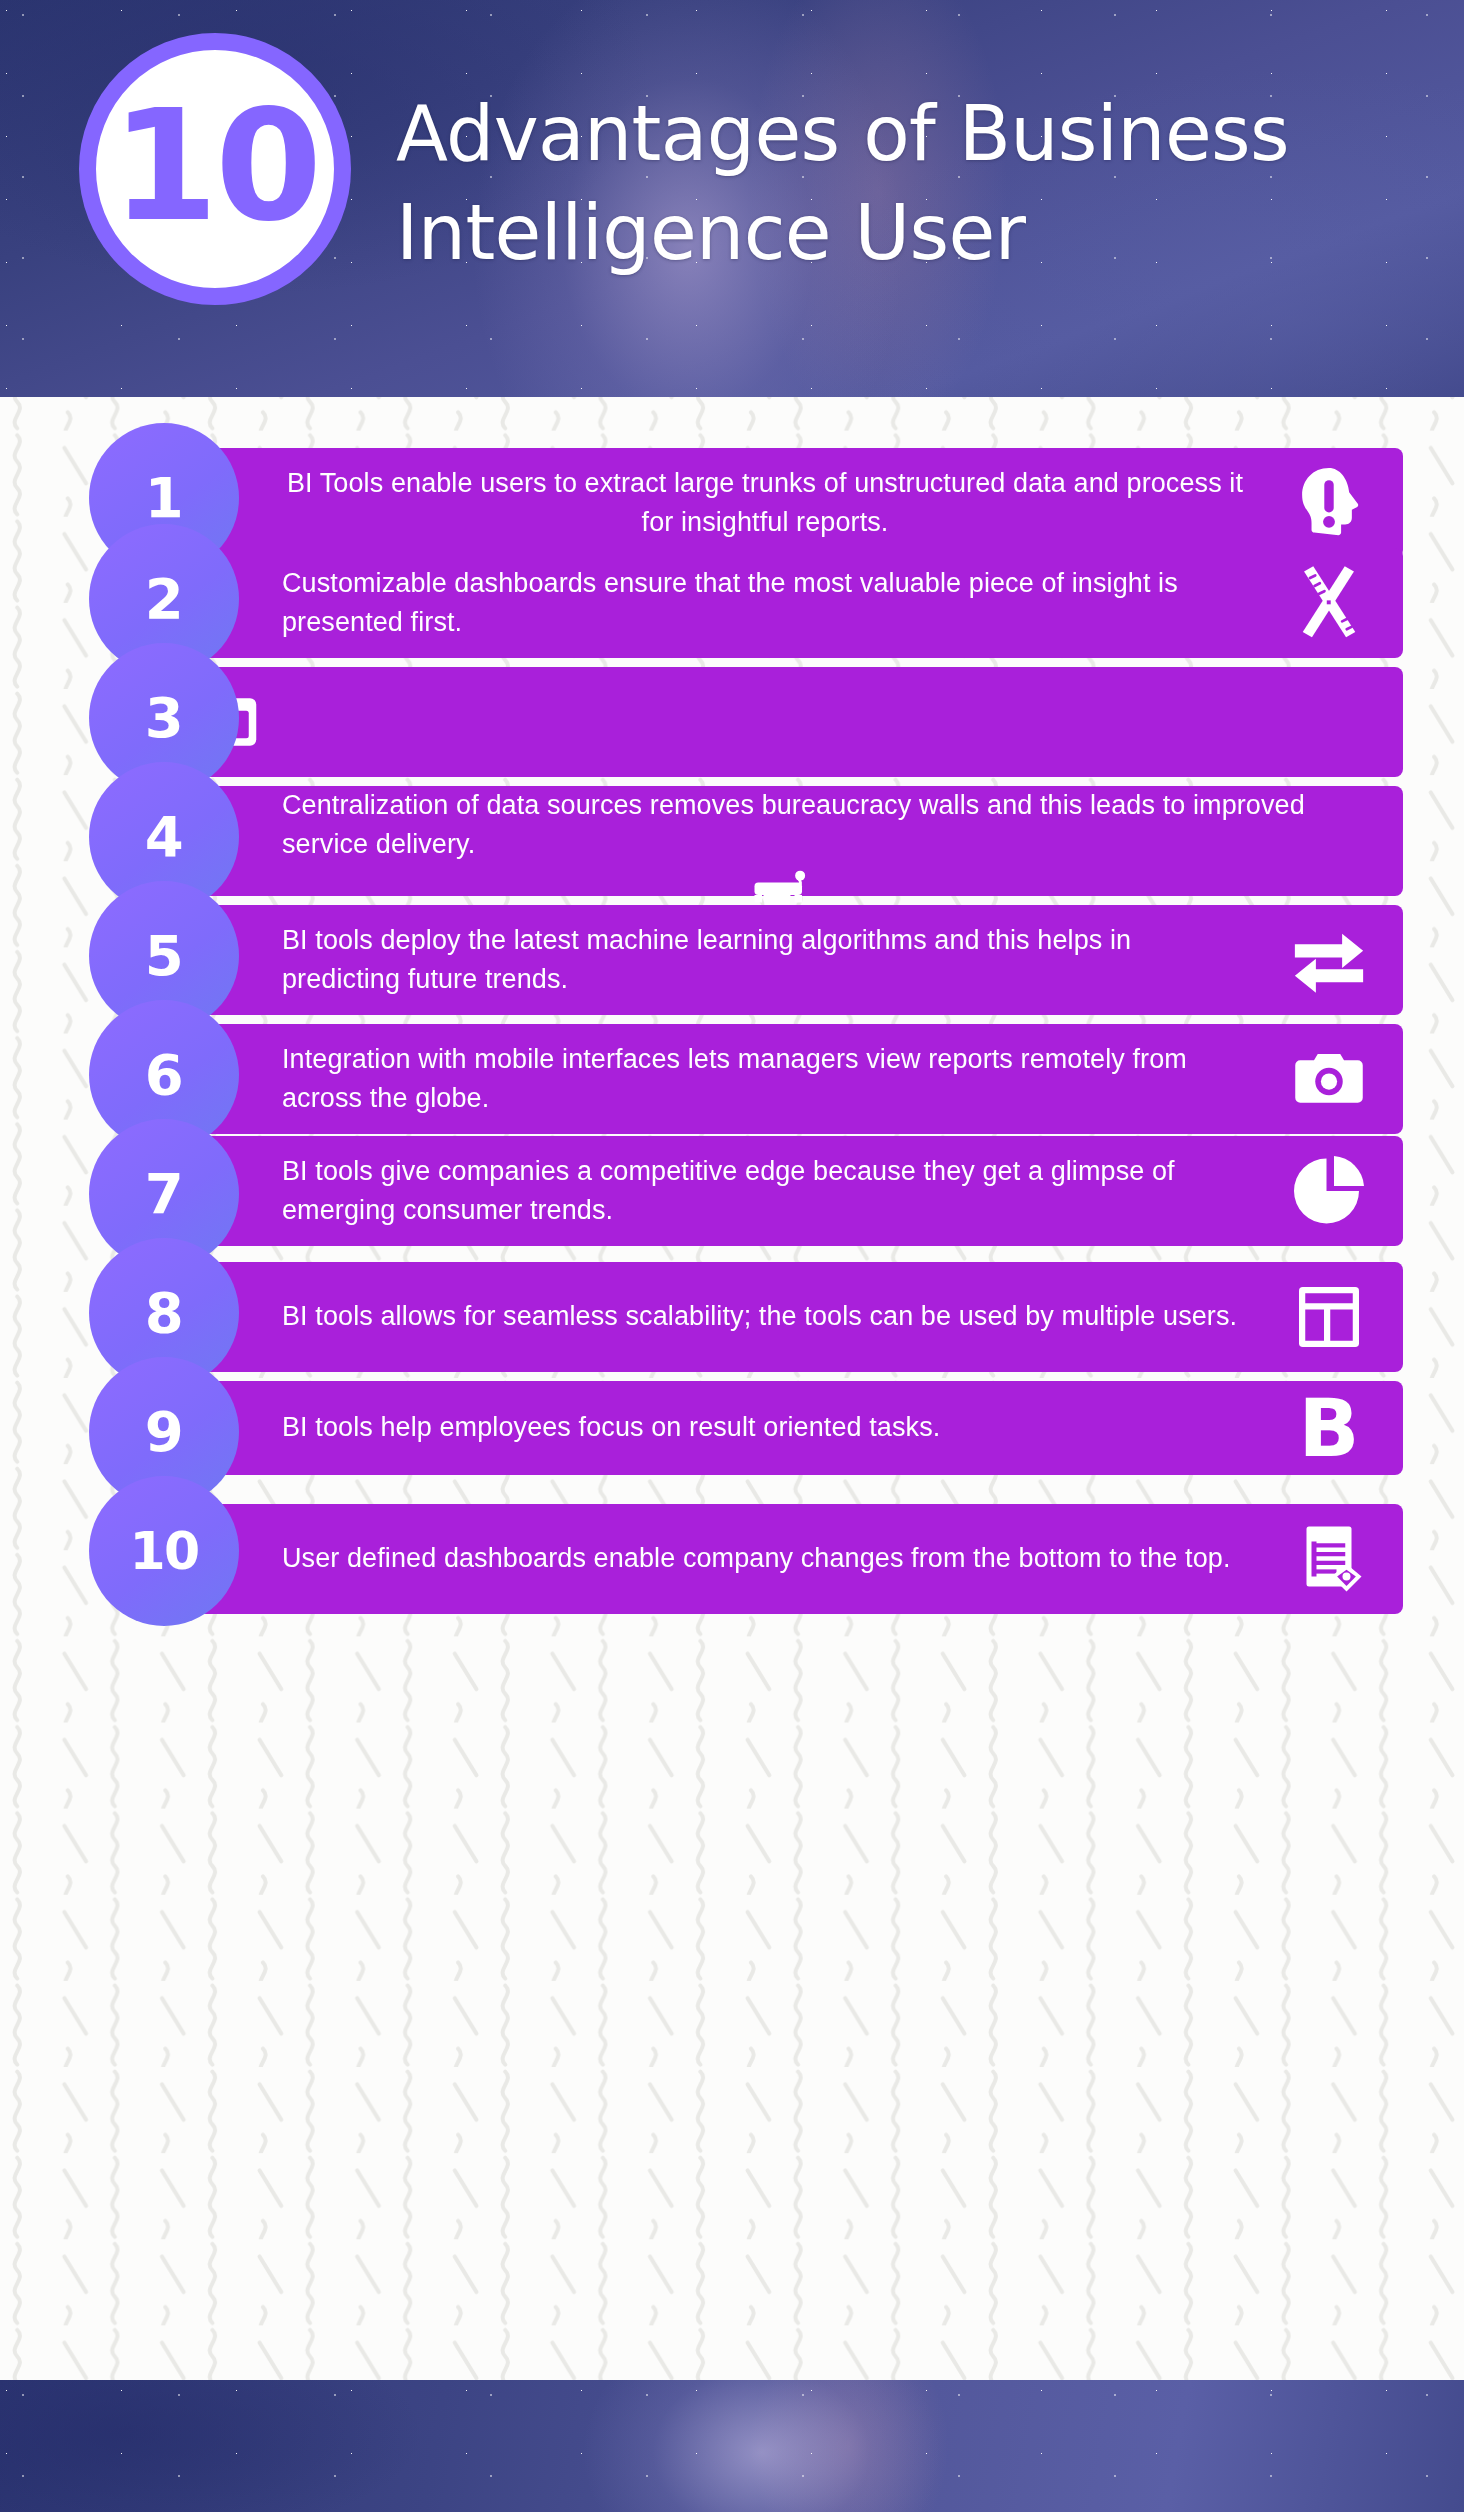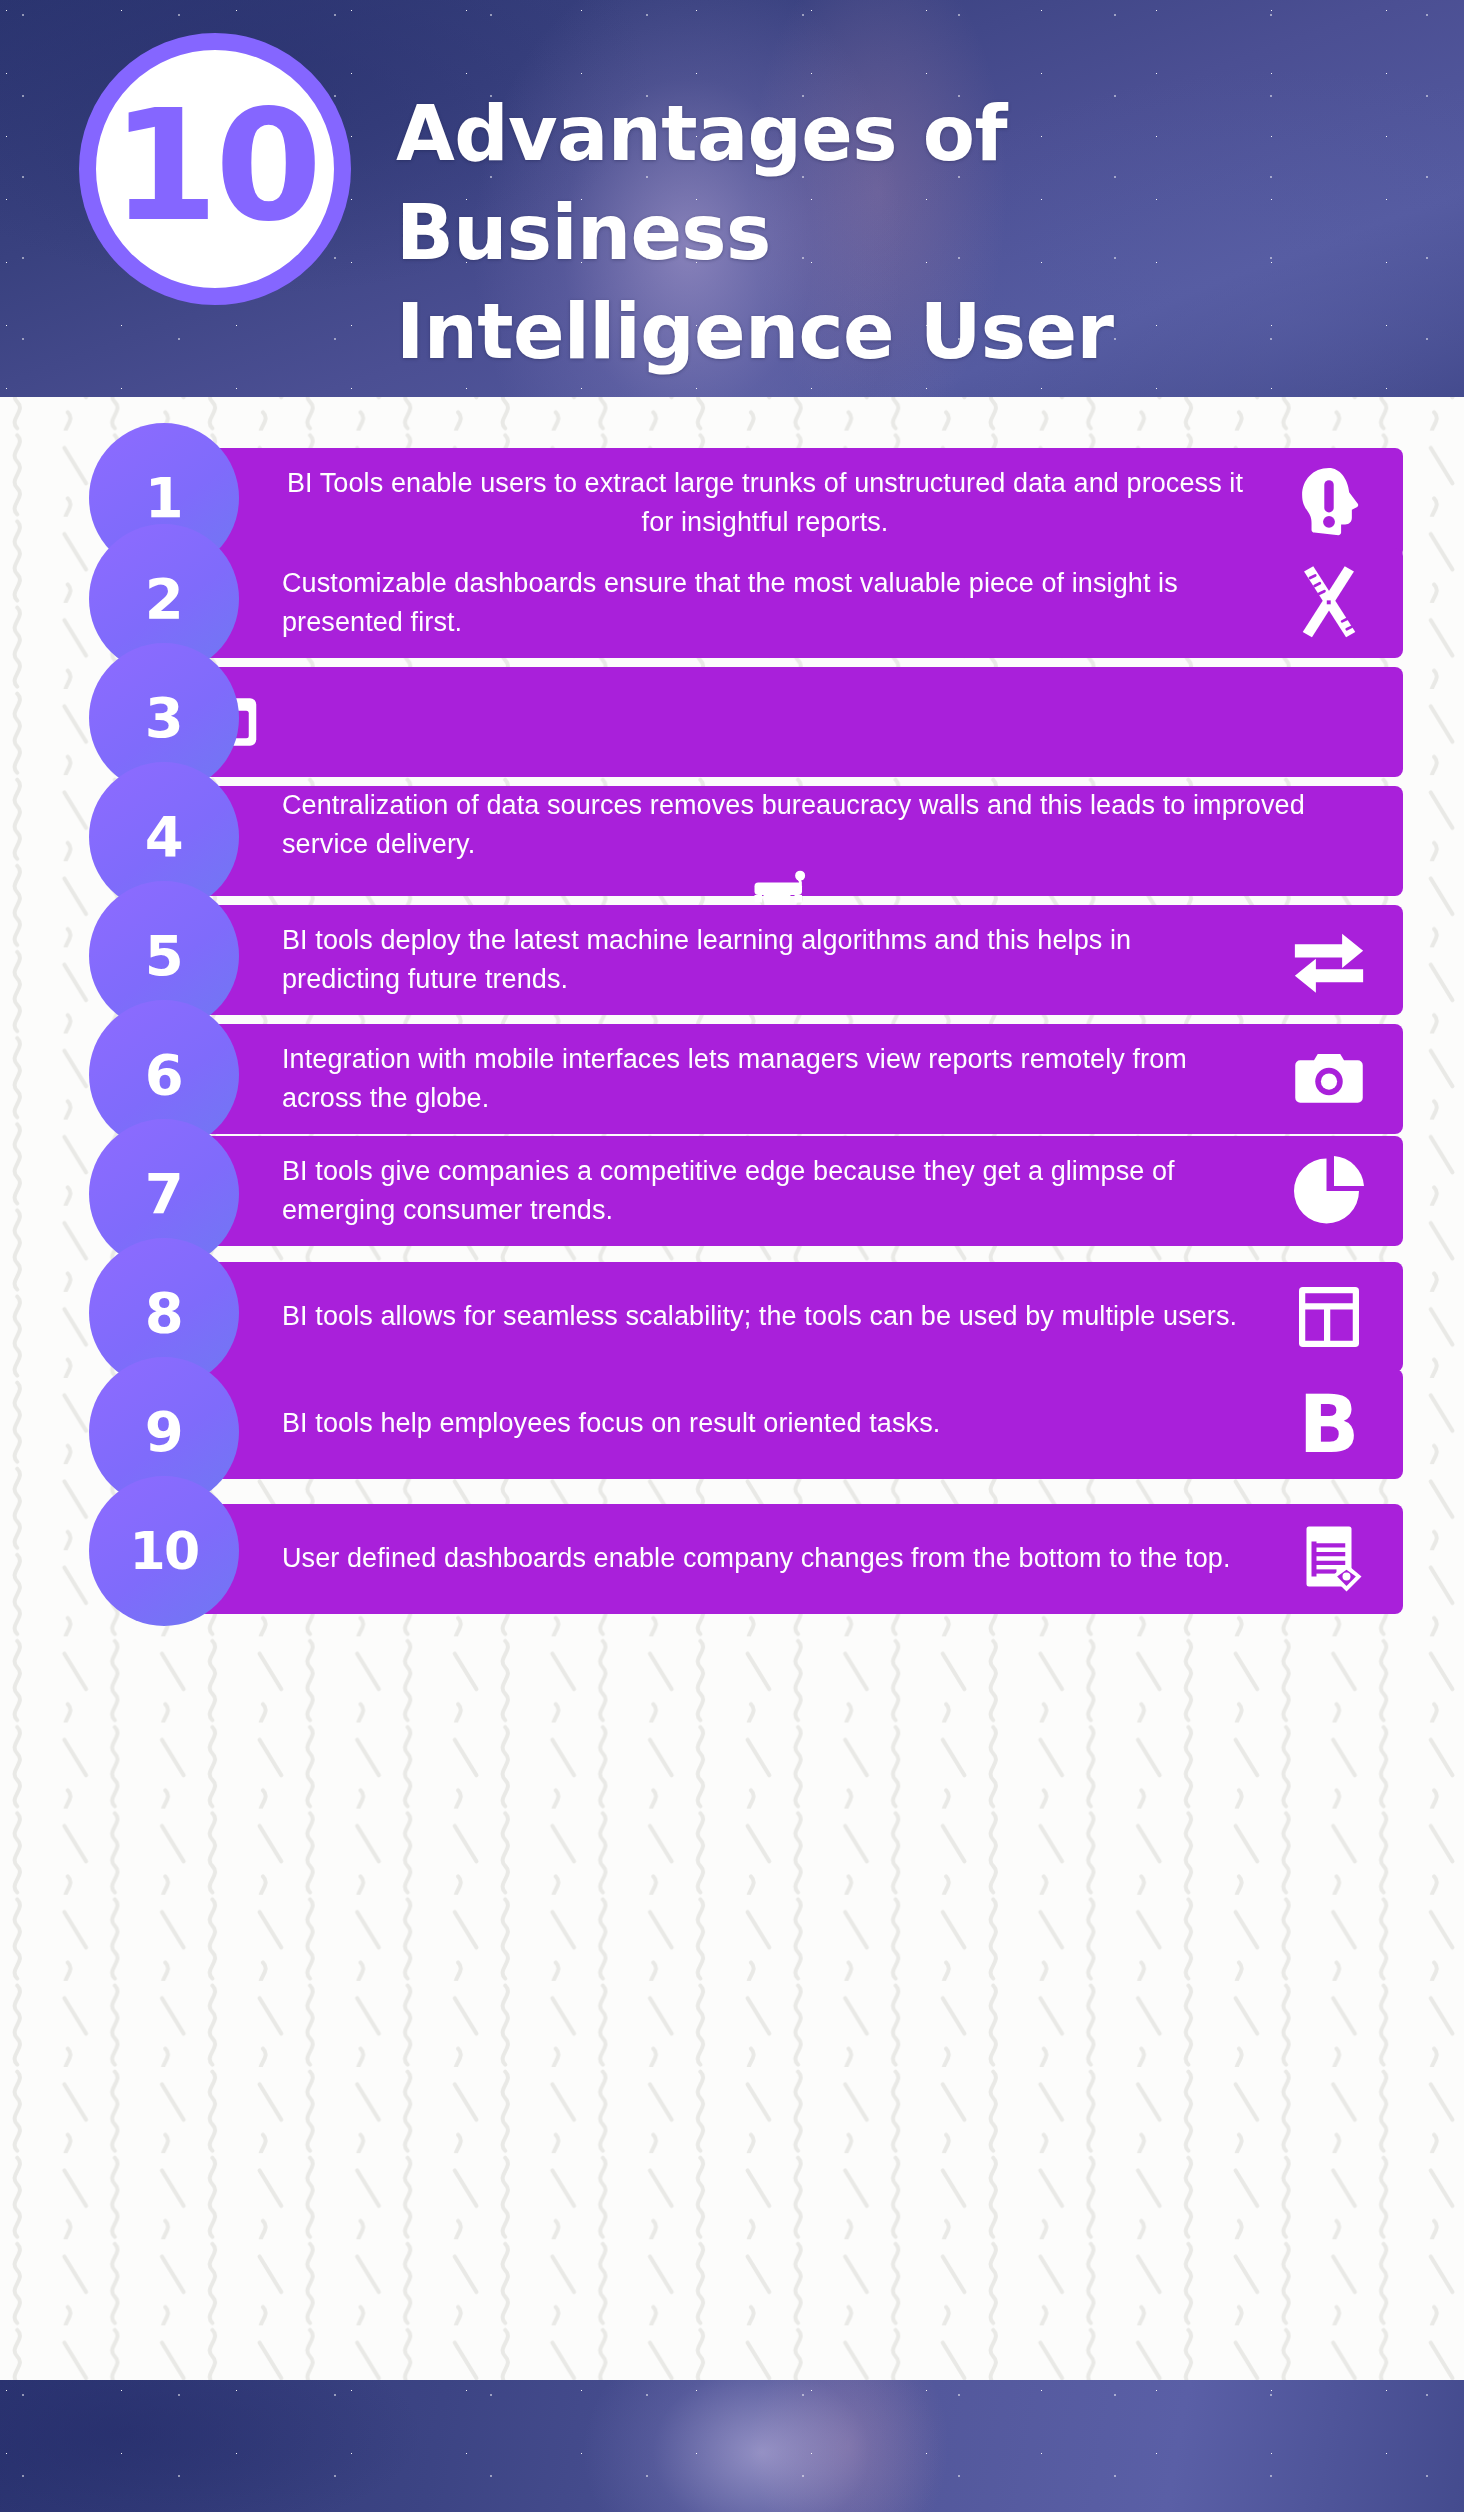--- a/index.html
+++ b/index.html
@@ -115,21 +115,21 @@
   }
 
   
   .header-title {
     position: absolute;
     left: 396px;
     top: 85px;
     width: 1011px;
     color: #ffffff;
     font-size: 76px;
-    font-weight: 700;
+    font-weight: 400;
     line-height: 1.30;
     letter-spacing: -0.6px;
     font-family: "DejaVu Sans", sans-serif;
     text-shadow: 0 1.1px 3.4px rgba(20,22,60,0.35);
   }
 
   
   .rows {
     position: absolute;
     left: 0;
@@ -398,21 +398,21 @@
             <rect x="33" y="26" width="18" height="25" fill="#a920da"></rect>
           </svg>
         </div>
       </div>
       <div class="numcircle" style="top:8px;">
         <span>8</span>
       </div>
     </div>
 
     <div class="row" style="height:119px;">
-      <div class="bar" style="top:20px;height:110px;">
+      <div class="bar" style="top:32px;height:94px;">
         <div class="bar-text">BI tools help employees focus on result oriented tasks.</div>
         <div class="icon-slot">
           <svg width="80" height="80" viewBox="0 0 64 64">
             <text x="32" y="54" text-anchor="middle" font-family="DejaVu Sans, sans-serif" font-size="64" font-weight="700" fill="#fff">B</text>
           </svg>
         </div>
       </div>
       <div class="numcircle" style="top:8px;">
         <span>9</span>
       </div>

